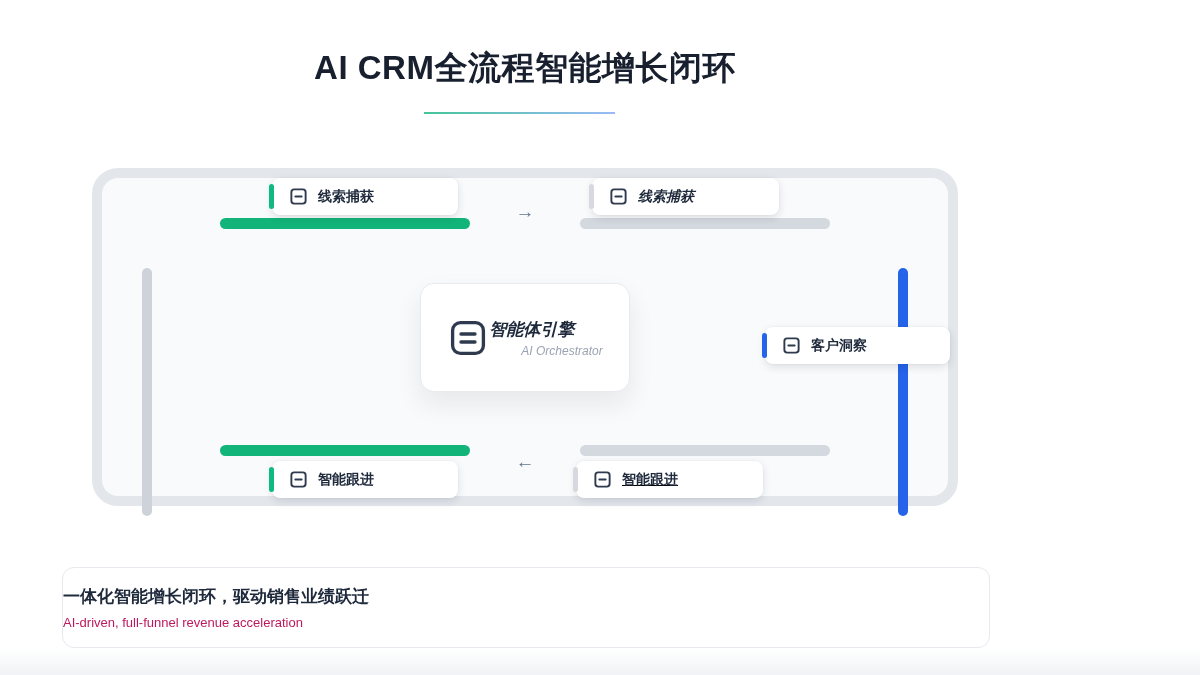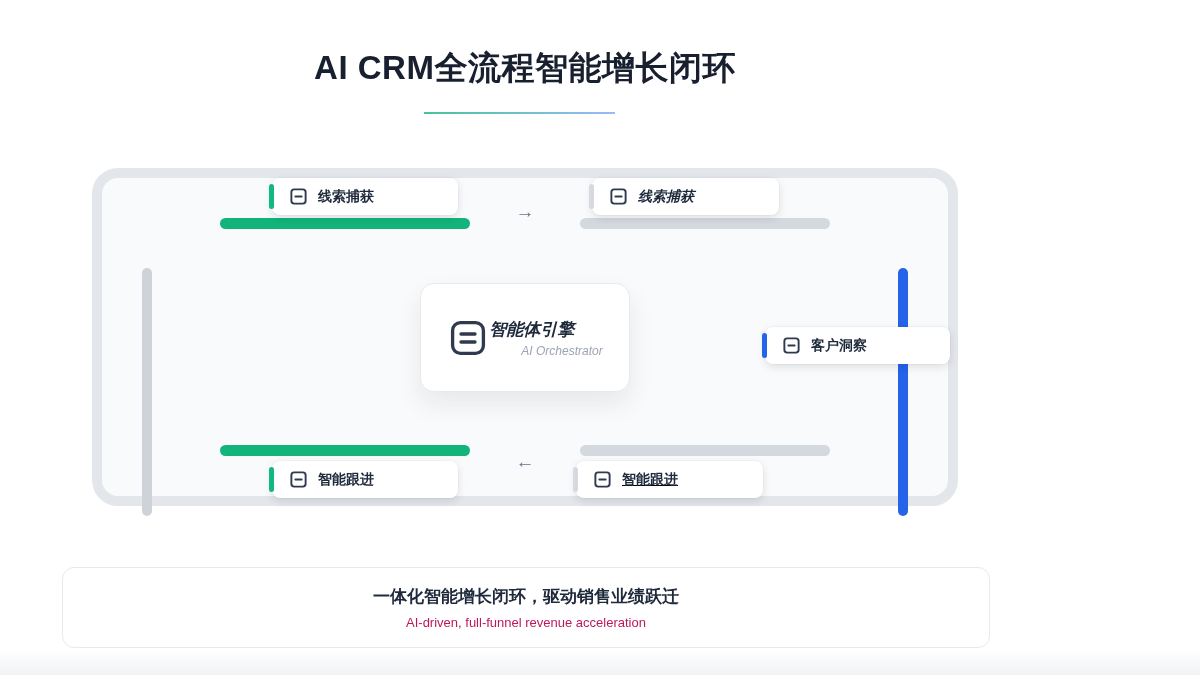--- a/index.html
+++ b/index.html
@@ -59,21 +59,21 @@
                  background:#ffffff; border:1px solid #e8eaee; border-radius:14px;
                  box-shadow:0 12px 26px rgba(15,23,42,.08);
                  display:flex; align-items:center; justify-content:center; z-index:6;font-style:italic; }
   .center-text { display:flex; flex-direction:column; }
   .center-title { font-size:17px; font-weight:bold; color:#1e293b; }
   .center-sub   { font-size:12px; color:#9aa3b2; margin-top:3px;margin-left:32px; }
 
   
   .banner { position:absolute; left:62px; top:567px; width:928px; height:81px;
             background:#ffffff; border:1px solid #e7e9ef; border-radius:12px;
-            display:flex; flex-direction:column; align-items:center; justify-content:center; gap:7px; z-index:5; }
+            display:flex; flex-direction:column; align-items:flex-start; justify-content:center; gap:7px; z-index:5; }
   .banner-headline { font-size:17px; font-weight:bold; color:#1e293b; }
   .banner-sub { font-size:13px; color:#be185d; }
 
   .bottom-fade { position:absolute; left:0; bottom:0; width:1200px; height:26px;
                  background:linear-gradient(180deg, rgba(240,242,245,0) 0%, #f0f2f5 100%); z-index:1; }
 </style>
 </head>
 <body>
 
 <div class="stage">

